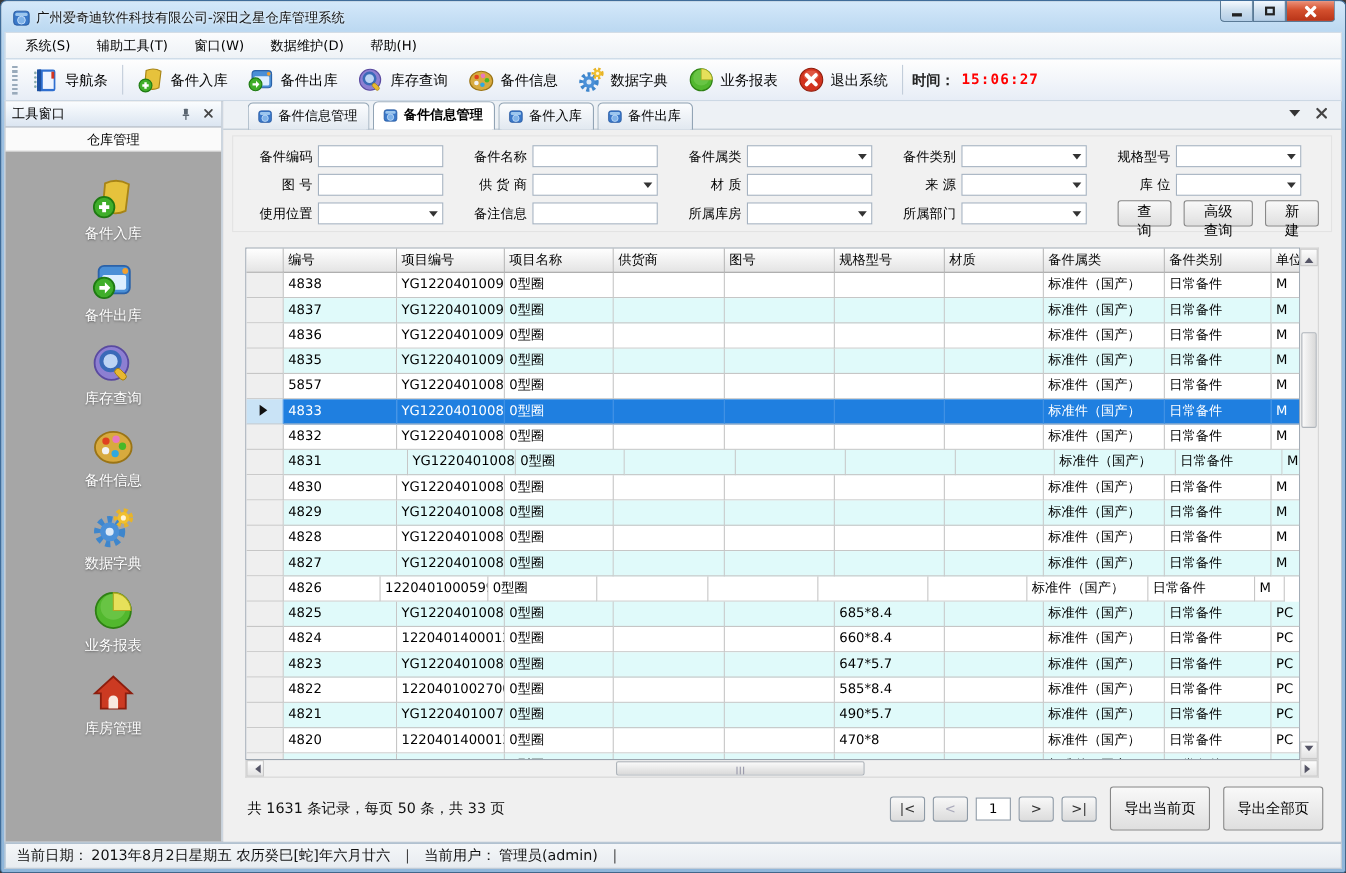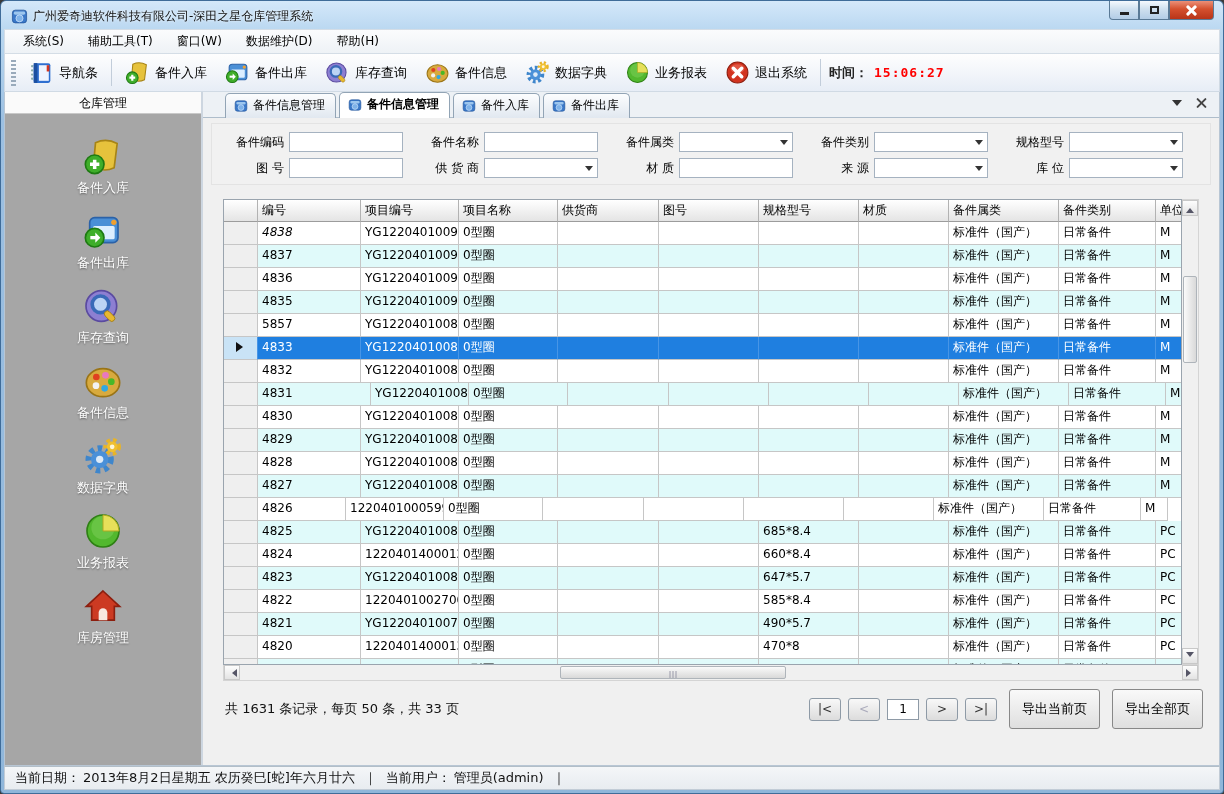--- a/index.html
+++ b/index.html
@@ -261,20 +261,27 @@
       <div class="tool-sep"></div>
       <div class="time-wrap">
         <span class="time-label">时间：</span>
         <span class="time-value">15:06:27</span>
       </div>
     </div>
 
   <div class="main">
 
     <div class="sidebar">
+      <div class="sidebar-header">
+        <span class="t">工具窗口</span>
+        <svg class="icon14">
+            <use href="#pin"></use>
+          </svg>
+        <span class="glyph-x dark sidebar-close"></span>
+      </div>
       <div class="sidebar-section">仓库管理</div>
       <div class="sidebar-body">
           <div class="side-item">
             <svg class="icon40">
               <use href="#parts-in"></use>
             </svg>
             <div class="side-label">备件入库</div>
           </div>
           <div class="side-item">
             <svg class="icon40">
@@ -380,20 +387,41 @@
               </div>
               <label class="s-label">材 质</label>
               <input class="s-input" type="text" style="">
               <label class="s-label">来 源</label>
               <div class="s-select">
                 <span class="dd-arrow"></span>
               </div>
               <label class="s-label">库 位</label>
               <div class="s-select">
                 <span class="dd-arrow"></span>
+              </div>
+            </div>
+            <div class="search-row">
+              <label class="s-label">使用位置</label>
+              <div class="s-select">
+                <span class="dd-arrow"></span>
+              </div>
+              <label class="s-label">备注信息</label>
+              <input class="s-input" type="text" style="">
+              <label class="s-label">所属库房</label>
+              <div class="s-select">
+                <span class="dd-arrow"></span>
+              </div>
+              <label class="s-label">所属部门</label>
+              <div class="s-select">
+                <span class="dd-arrow"></span>
+              </div>
+              <div class="form-btns">
+                <button class="form-btn">查询</button>
+                <button class="form-btn">高级查询</button>
+                <button class="form-btn">新建</button>
               </div>
             </div>
           </div>
 
         <div class="grid-zone">
           <div class="grid-clip">
               <div class="g-row g-head">
                 <div class="g-cell g-marker" style="width: 34px;"></div>
                 <div class="g-cell" style="width: 103px;">编号</div>
                 <div class="g-cell" style="width: 98px;">项目编号</div>
@@ -401,21 +429,21 @@
                 <div class="g-cell" style="width: 101px;">供货商</div>
                 <div class="g-cell" style="width: 100px;">图号</div>
                 <div class="g-cell" style="width: 100px;">规格型号</div>
                 <div class="g-cell" style="width: 90px;">材质</div>
                 <div class="g-cell" style="width: 110px;">备件属类</div>
                 <div class="g-cell" style="width: 97px;">备件类别</div>
                 <div class="g-cell" style="width: 27px;">单位</div>
               </div>
               <div class="g-row">
                 <div class="g-cell g-marker" style="width: 34px;"></div>
-                <div class="g-cell" style="width: 103px; font-style: italic;">4838</div>
+                <div class="g-cell" style="width: 103px;">4838</div>
                 <div class="g-cell" style="width: 98px;">YG12204010093</div>
                 <div class="g-cell" style="width: 99px;">0型圈</div>
                 <div class="g-cell" style="width: 101px;"></div>
                 <div class="g-cell" style="width: 100px;"></div>
                 <div class="g-cell" style="width: 100px;"></div>
                 <div class="g-cell" style="width: 90px;"></div>
                 <div class="g-cell" style="width: 110px;">标准件（国产）</div>
                 <div class="g-cell" style="width: 97px;">日常备件</div>
                 <div class="g-cell" style="width: 27px;">M</div>
               </div>

